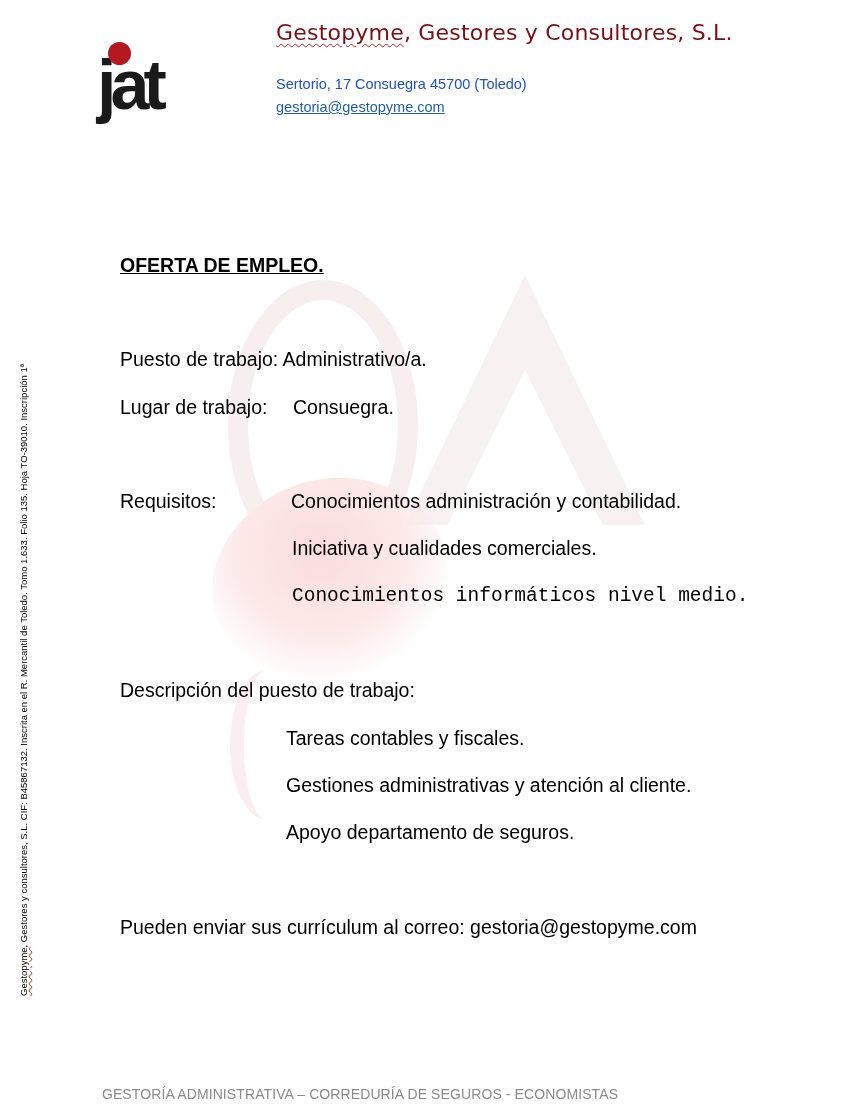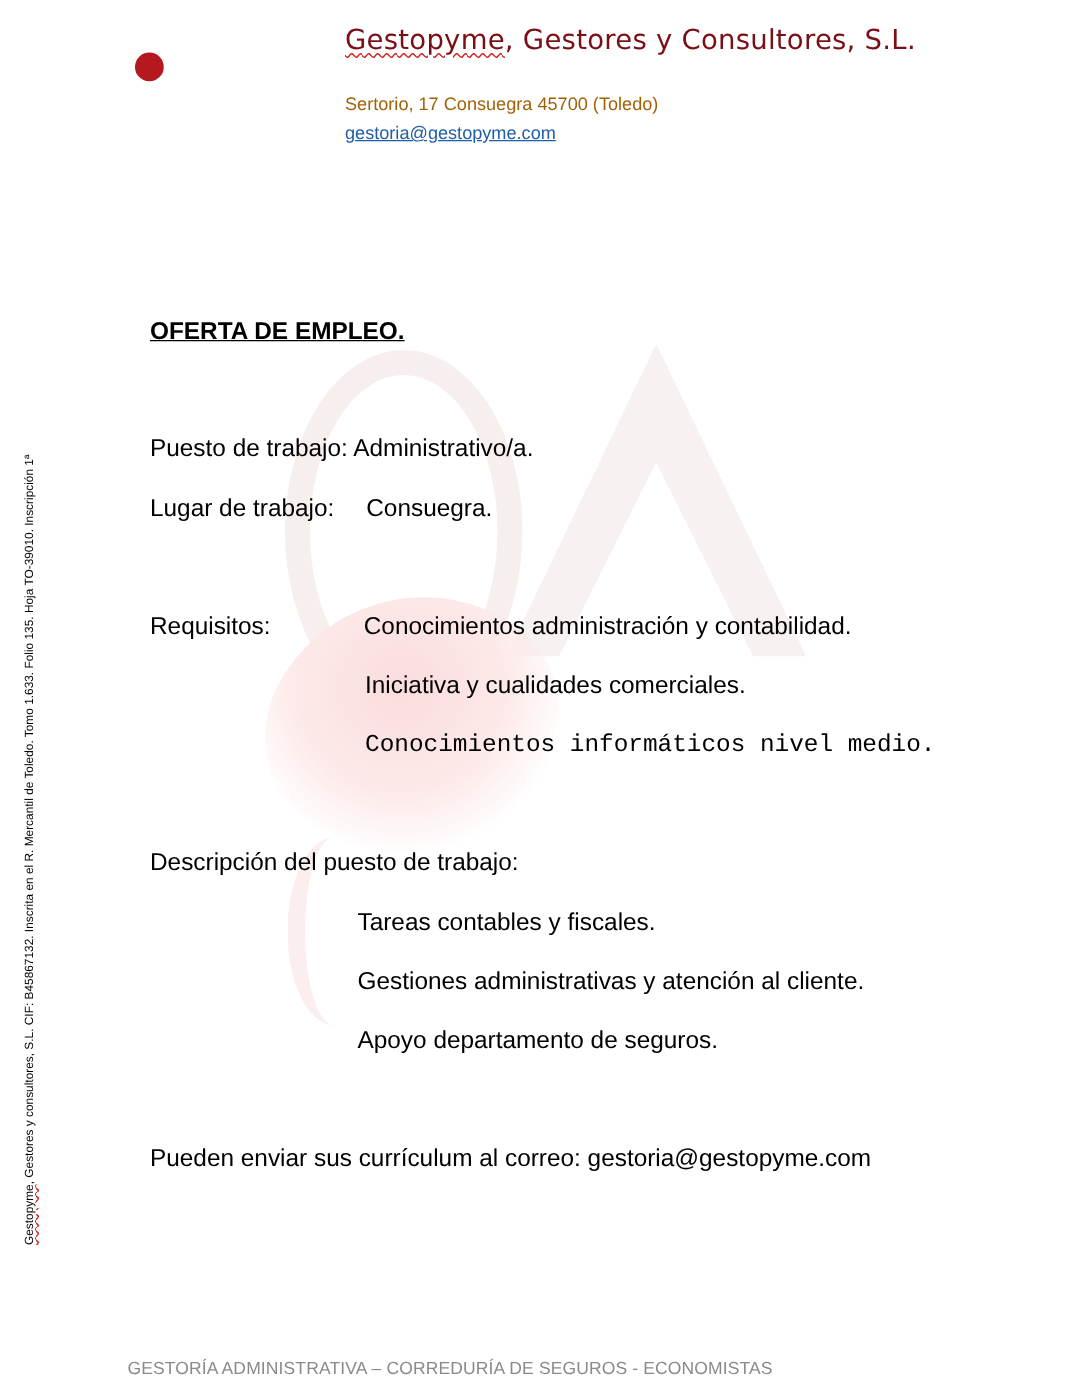--- a/index.html
+++ b/index.html
@@ -11,21 +11,21 @@
   .wm-a-inner { position:absolute; left:245px; top:120px; width:0; height:0; border-left:80px solid transparent; border-right:80px solid transparent; border-bottom:160px solid #ffffff; }
   .wm-swoosh { position:absolute; left:20px; top:220px; width:220px; height:220px; border-radius:60% 40% 60% 40%; background:radial-gradient(ellipse at 40% 40%, #fbdcdc 0%, #fde9e9 45%, rgba(255,255,255,0) 72%); transform:rotate(28deg); }
   .wm-tail { position:absolute; left:30px; top:420px; width:60px; height:150px; border-left:14px solid #fbeeee; border-radius:50% 0 0 50%; }
 
   .logo { position:absolute; left:96px; top:40px; width:86px; height:86px; }
   .logo .dot { position:absolute; left:12px; top:2px; width:23px; height:23px; border-radius:50%; background:#b5181f; }
   .logo .text { position:absolute; left:1px; top:10px; font-family:"Liberation Sans", sans-serif; font-weight:bold; font-size:70px; letter-spacing:-6px; color:#1a1a1a; line-height:70px; }
 
   .company-name { position:absolute; left:276px; top:20px; font-family:"DejaVu Sans", sans-serif; font-size:22px; color:#7a1016; white-space:nowrap; letter-spacing:0.2px; }
   .company-name .squiggle { text-decoration:underline wavy #d02020; text-decoration-thickness:1px; text-underline-offset:3px; }
-  .address { position:absolute; left:276px; top:76px; font-size:14.5px; color:#a16207; white-space:nowrap; }
+  .address { position:absolute; left:276px; top:76px; font-size:14.5px; color:#1d4ed8; white-space:nowrap; }
   .email-link { position:absolute; left:276px; top:99px; font-size:14.5px; color:#1f5ea8; text-decoration:underline; white-space:nowrap; }
 
   .side-text { position:absolute; left:18px; top:996px; transform-origin:0 0; transform:rotate(-90deg); font-size:9.5px; color:#000; white-space:nowrap; }
   .side-text .squiggle { text-decoration:underline wavy #d02020; text-decoration-thickness:1px; }
 
   .doc-line { position:absolute; font-size:19.5px; color:#000; white-space:nowrap;text-align:right; }
   .heading { font-weight:bold; text-decoration:underline; }
 
   .footer { position:absolute; left:0; width:720px; top:1086px; text-align:center; font-size:14px; color:#8a8a8a; letter-spacing:0.1px; white-space:nowrap; }
 </style>
@@ -34,20 +34,21 @@
 
 <div class="watermark">
   <div class="wm-o"></div>
   <div class="wm-a"></div>
   <div class="wm-a-inner"></div>
   <div class="wm-swoosh"></div>
   <div class="wm-tail"></div>
 </div>
 
 <div class="logo">
+  <div class="text">jat</div>
   <div class="dot"></div>
 </div>
 
 <div class="company-name"><span class="squiggle">Gestopyme</span><span>, Gestores y Consultores, S.L.</span></div>
 <div class="address">Sertorio, 17 Consuegra 45700 (Toledo)</div>
 <div class="email-link">gestoria@gestopyme.com</div>
 
 <div class="side-text"><span class="squiggle">Gestopyme</span><span>, Gestores y consultores, S.L. CIF: B45867132. Inscrita en el R. Mercantil de Toledo. Tomo 1.633. Folio 135. Hoja TO-39010. Inscripción 1ª</span></div>
 
 <div class="doc-line heading" style="left:120px; top:254px;">OFERTA DE EMPLEO.</div>

